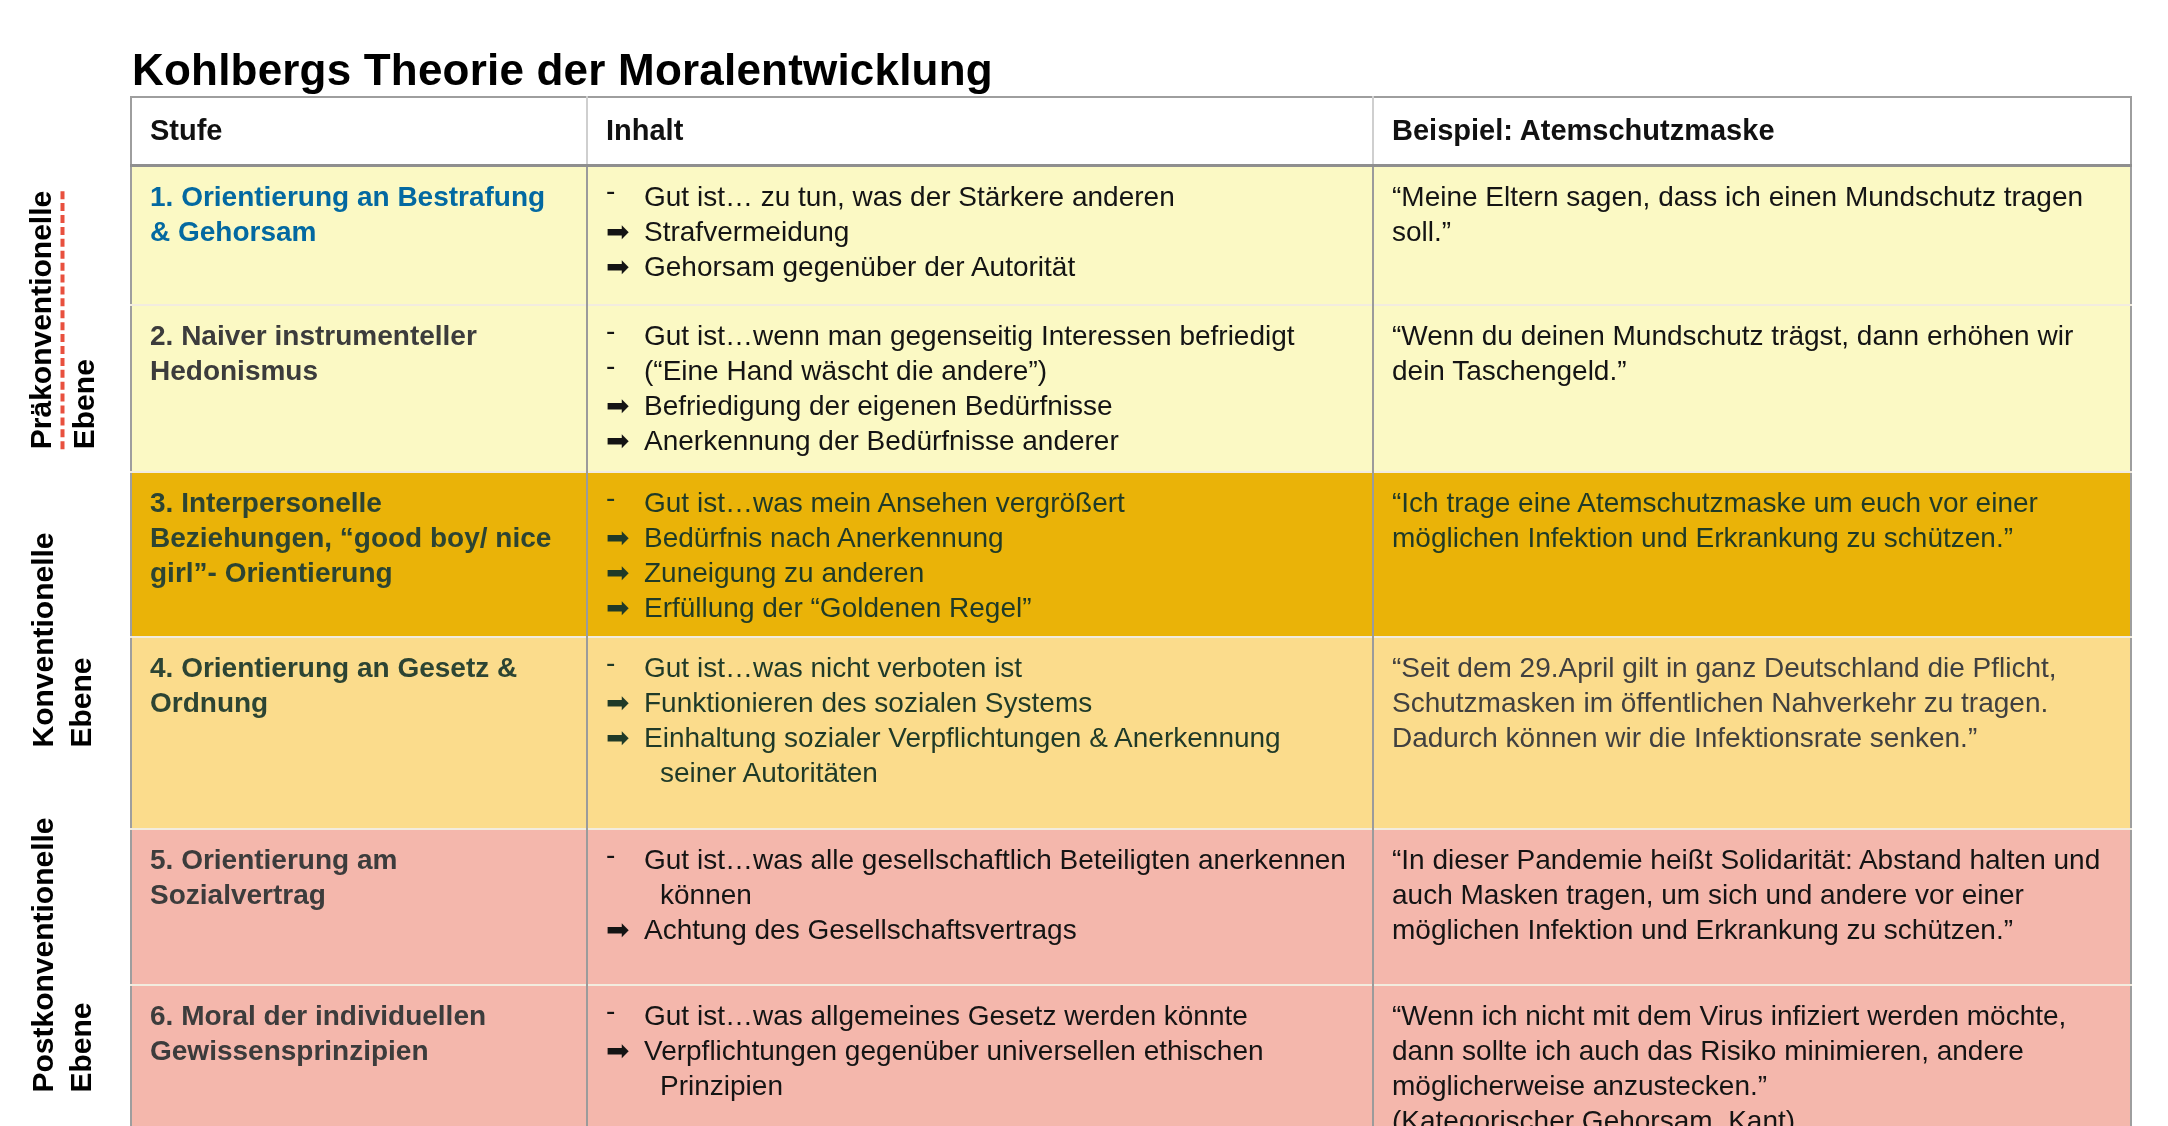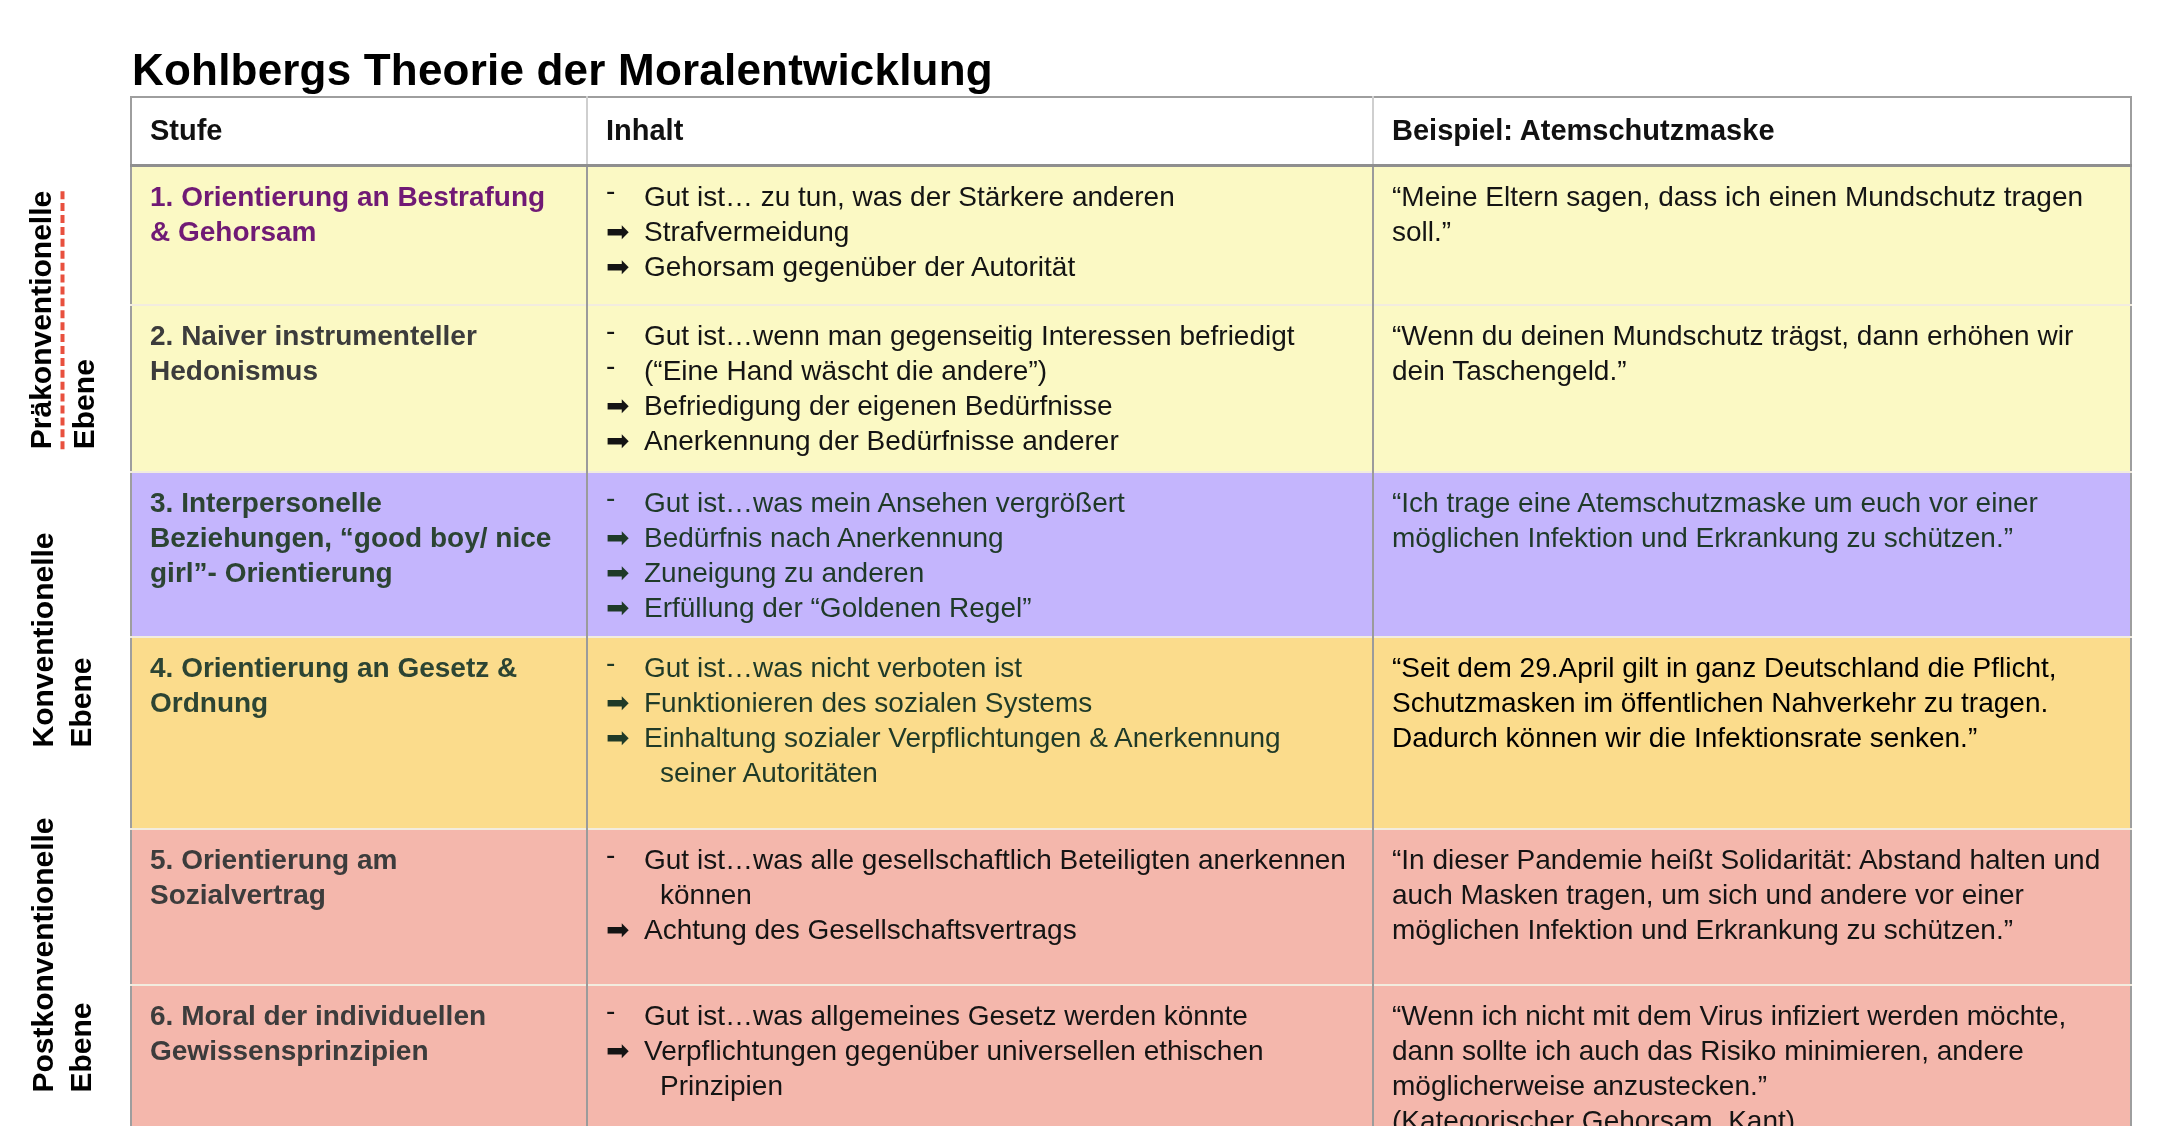--- a/index.html
+++ b/index.html
@@ -95,21 +95,21 @@
   <thead>
     <tr>
       <th>Stufe</th>
       <th>Inhalt</th>
       <th>Beispiel: Atemschutzmaske</th>
     </tr>
   </thead>
   <tbody>
       <tr style="background: rgb(251, 249, 196);">
         <td>
-          <div class="stage" style="color: #701a75;">1. Orientierung an Bestrafung &amp; Gehorsam</div>
+          <div class="stage" style="color: #0369a1;">1. Orientierung an Bestrafung &amp; Gehorsam</div>
         </td>
         <td style="color: rgb(20, 20, 20);">
           <ul class="content-list">
             <li>
               <span class="marker marker-dash">-</span>
               <span class="li-text">Gut ist… zu tun, was der Stärkere anderen</span>
             </li>
             <li>
               <span class="marker marker-arrow">➡</span>
               <span class="li-text">Strafvermeidung</span>
@@ -145,21 +145,21 @@
             <li>
               <span class="marker marker-arrow">➡</span>
               <span class="li-text">Anerkennung der Bedürfnisse anderer</span>
             </li>
           </ul>
         </td>
         <td style="color: rgb(20, 20, 20);">
           <div class="example-text">“Wenn du deinen Mundschutz trägst, dann erhöhen wir dein Taschengeld.”</div>
         </td>
       </tr>
-      <tr style="background: #c4b5fd;">
+      <tr style="background: #eab308;">
         <td>
           <div class="stage" style="color: rgb(44, 68, 51);">3. Interpersonelle Beziehungen, “good boy/ nice girl”- Orientierung</div>
         </td>
         <td style="color: rgb(31, 58, 40);">
           <ul class="content-list">
             <li>
               <span class="marker marker-dash">-</span>
               <span class="li-text">Gut ist…was mein Ansehen vergrößert</span>
             </li>
             <li>
@@ -193,21 +193,21 @@
             <li>
               <span class="marker marker-arrow">➡</span>
               <span class="li-text">Funktionieren des sozialen Systems</span>
             </li>
             <li>
               <span class="marker marker-arrow">➡</span>
               <span class="li-text">Einhaltung sozialer Verpflichtungen &amp; Anerkennung seiner Autoritäten</span>
             </li>
           </ul>
         </td>
-        <td style="color: #000000;">
+        <td style="color: #404040;">
           <div class="example-text">“Seit dem 29.April gilt in ganz Deutschland die Pflicht, Schutzmasken im öffentlichen Nahverkehr zu tragen. Dadurch können wir die Infektionsrate senken.”</div>
         </td>
       </tr>
       <tr style="background: rgb(244, 183, 172);">
         <td>
           <div class="stage" style="color: rgb(60, 60, 60);">5. Orientierung am Sozialvertrag</div>
         </td>
         <td style="color: rgb(20, 20, 20);">
           <ul class="content-list">
             <li>

